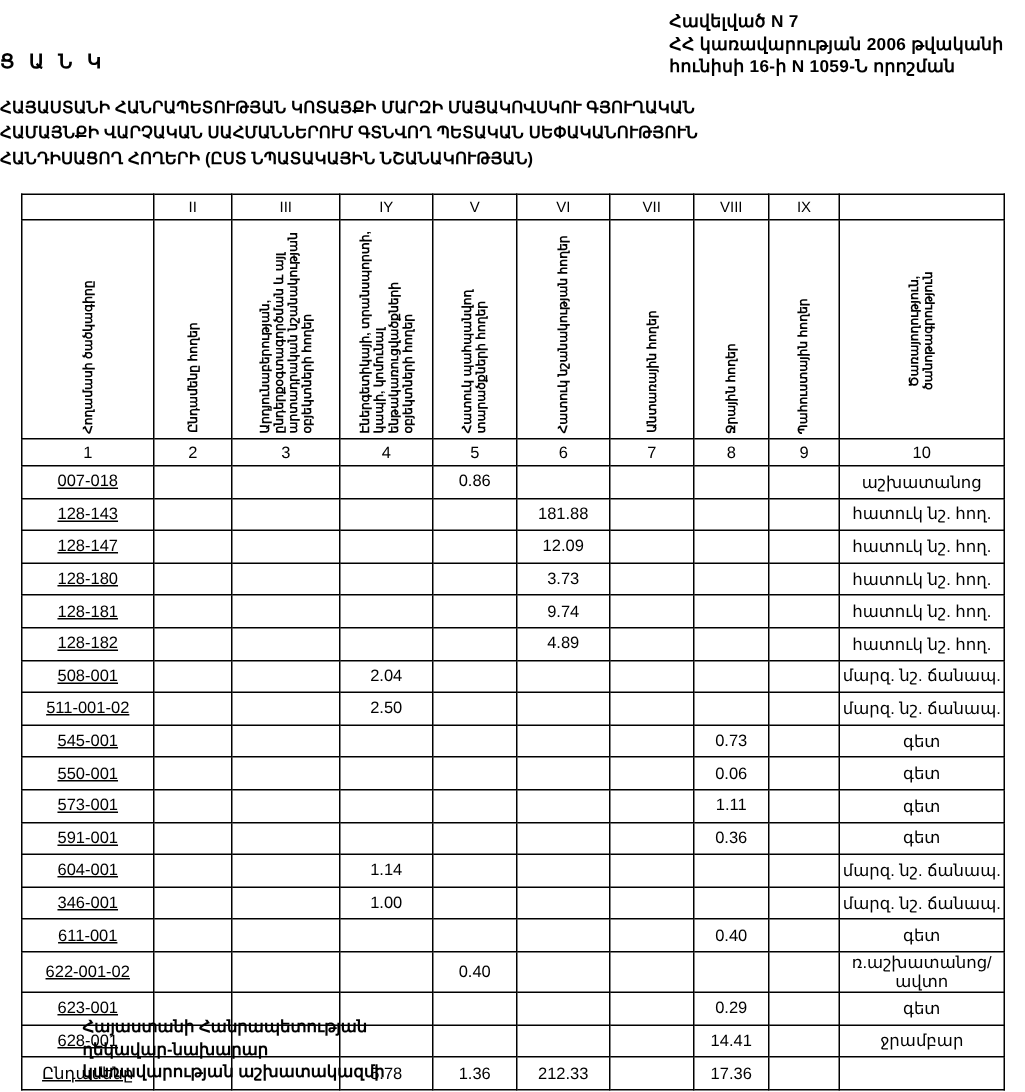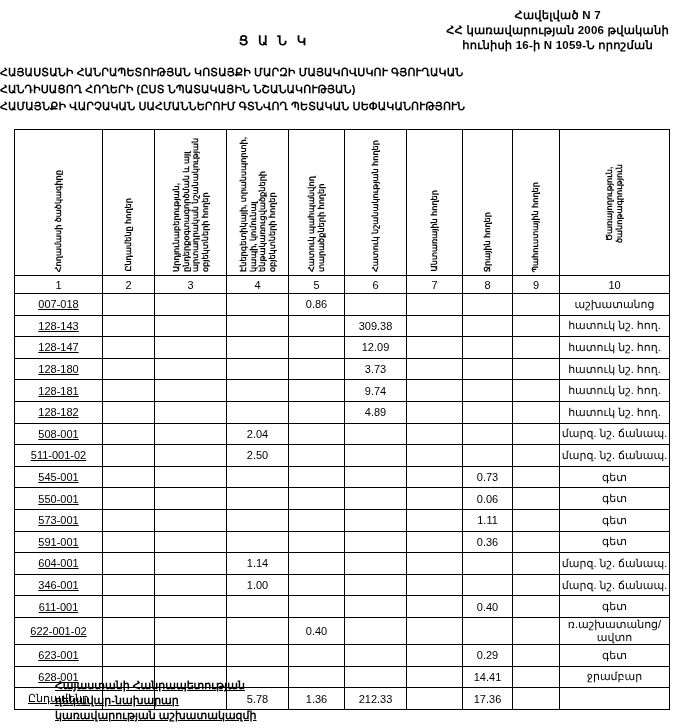--- a/index.html
+++ b/index.html
@@ -20,35 +20,34 @@
     width: 683px;
     height: 728px;
     box-sizing: border-box;
   }
 
   
   .header-right {
     position: absolute;
     top: 8px;
     right: 14px;
-    text-align: center;
+    text-align: left;
     font-size: 11.5px;
     font-weight: bold;
     line-height: 15px;
     letter-spacing: 0.2px;
   }
   .header-right div { white-space: nowrap; }
 
   
   .doc-title {
     position: absolute;
     top: 33px;
     left: 0;
     width: 548px;
-    text-align: center;
     font-size: 13px;
     font-weight: bold;
     letter-spacing: 3px;
   }
 
   
   .subtitle {
     position: absolute;
     top: 64px;
     left: 0;
@@ -139,21 +138,21 @@
 
   
   .footer-left {
     position: absolute;
     left: 55px;
     top: 678px;
     font-size: 11px;
     font-weight: bold;
     line-height: 15px;
   }
-  .footer-left div { white-space: nowrap; text-decoration: underline; }
+  .footer-left div { white-space: nowrap; }
   .footer-right {
     position: absolute;
     right: 30px;
     top: 708px;
     font-size: 11.5px;
     font-weight: bold;
     margin-top: 40px;
   }
 </style>
 </head>
@@ -164,39 +163,51 @@
   <div class="header-right">
     <div>Հավելված N 7</div>
     <div>ՀՀ կառավարության 2006 թվականի</div>
     <div>հունիսի 16-ի N 1059-Ն որոշման</div>
   </div>
 
   <div class="doc-title">Ց Ա Ն Կ</div>
 
   <div class="subtitle">
     <div>ՀԱՅԱՍՏԱՆԻ ՀԱՆՐԱՊԵՏՈՒԹՅԱՆ ԿՈՏԱՅՔԻ ՄԱՐԶԻ ՄԱՅԱԿՈՎՍԿՈՒ ԳՅՈՒՂԱԿԱՆ</div>
+    <div>ՀԱՄԱՅՆՔԻ ՎԱՐՉԱԿԱՆ ՍԱՀՄԱՆՆԵՐՈՒՄ ԳՏՆՎՈՂ ՊԵՏԱԿԱՆ ՍԵՓԱԿԱՆՈՒԹՅՈՒՆ</div>
     <div>ՀԱՆԴԻՍԱՑՈՂ ՀՈՂԵՐԻ (ԸՍՏ ՆՊԱՏԱԿԱՅԻՆ ՆՇԱՆԱԿՈՒԹՅԱՆ)</div>
-    <div>ՀԱՄԱՅՆՔԻ ՎԱՐՉԱԿԱՆ ՍԱՀՄԱՆՆԵՐՈՒՄ ԳՏՆՎՈՂ ՊԵՏԱԿԱՆ ՍԵՓԱԿԱՆՈՒԹՅՈՒՆ</div>
   </div>
 
   <div class="table-wrap">
     <table class="main">
       <colgroup>
         <col style="width:88px">
         <col style="width:52px">
         <col style="width:72px">
         <col style="width:62px">
         <col style="width:56px">
         <col style="width:62px">
         <col style="width:56px">
         <col style="width:50px">
         <col style="width:47px">
         <col style="width:110px">
       </colgroup>
       <tbody>
+        <tr class="roman">
+          <td></td>
+          <td>II</td>
+          <td>III</td>
+          <td>IY</td>
+          <td>V</td>
+          <td>VI</td>
+          <td>VII</td>
+          <td>VIII</td>
+          <td>IX</td>
+          <td></td>
+        </tr>
         <tr class="vlabels">
           <td>
               <div class="vert">Հողամասի ծածկագիրը</div>
             </td>
           <td>
               <div class="vert">Ընդամենը հողեր</div>
             </td>
           <td>
               <div class="vert wide">Արդյունաբերության, ընդերքօգտագործման և այլ արտադրական նշանակության օբյեկտների հողեր</div>
             </td>
@@ -246,21 +257,21 @@
           <td class="num"></td>
           <td class="num"></td>
           <td class="note">աշխատանոց</td>
         </tr>
         <tr class="data">
           <td class="code">128-143</td>
           <td class="num"></td>
           <td class="num"></td>
           <td class="num"></td>
           <td class="num"></td>
-          <td class="num">309.38</td>
+          <td class="num">181.88</td>
           <td class="num"></td>
           <td class="num"></td>
           <td class="num"></td>
           <td class="note">հատուկ նշ. հող.</td>
         </tr>
         <tr class="data">
           <td class="code">128-147</td>
           <td class="num"></td>
           <td class="num"></td>
           <td class="num"></td>

